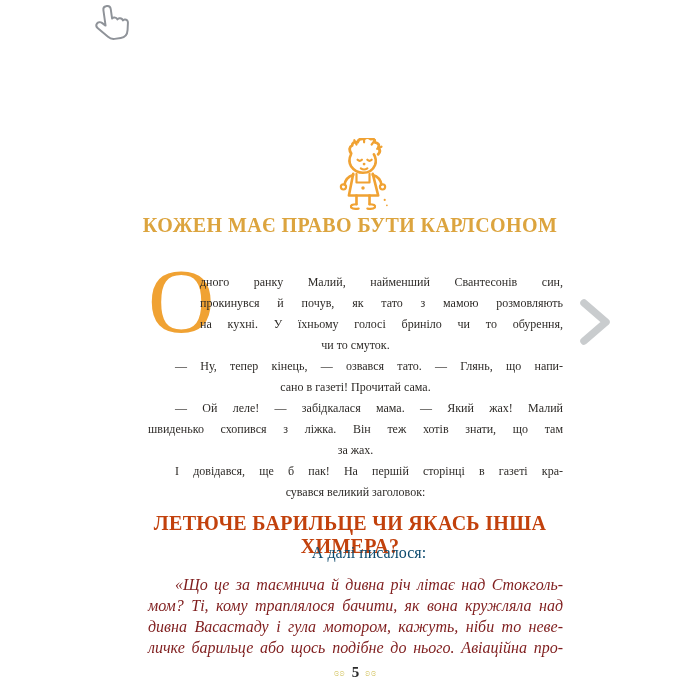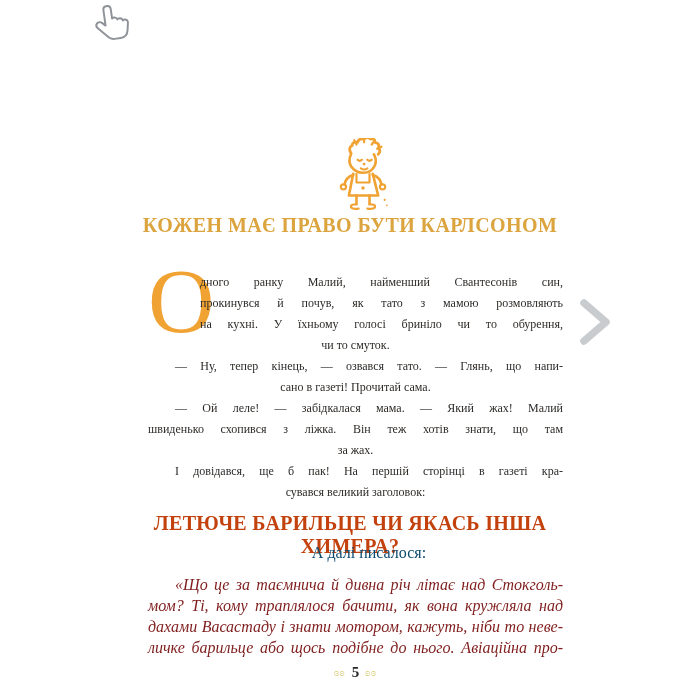--- a/index.html
+++ b/index.html
@@ -132,21 +132,21 @@
 
   <h2 class="subheading">ЛЕТЮЧЕ БАРИЛЬЦЕ ЧИ ЯКАСЬ ІНША ХИМЕРА?</h2>
 
   <div class="column lead-in" style="top:542px;">
     <div class="line l ind">А далі писалося:</div>
   </div>
 
   <div class="column quote" style="top:574px;">
     <div class="line j ind">«Що це за таємнича й дивна річ літає над Стокголь-</div>
     <div class="line j">мом? Ті, кому траплялося бачити, як вона кружляла над</div>
-    <div class="line j">дахами Васастаду і знати мотором, кажуть, ніби то неве-</div>
+    <div class="line j">дивна Васастаду і гула мотором, кажуть, ніби то неве-</div>
     <div class="line j">личке барильце або щось подібне до нього. Авіаційна про-</div>
   </div>
 
   <div class="footer">
     <span class="ornament">ɞʚ</span><span class="page-number">5</span><span class="ornament">ʚɞ</span>
   </div>
 
   <button class="next-arrow">
     <span>
       <svg viewBox="0 0 34 48" width="36" height="48">

